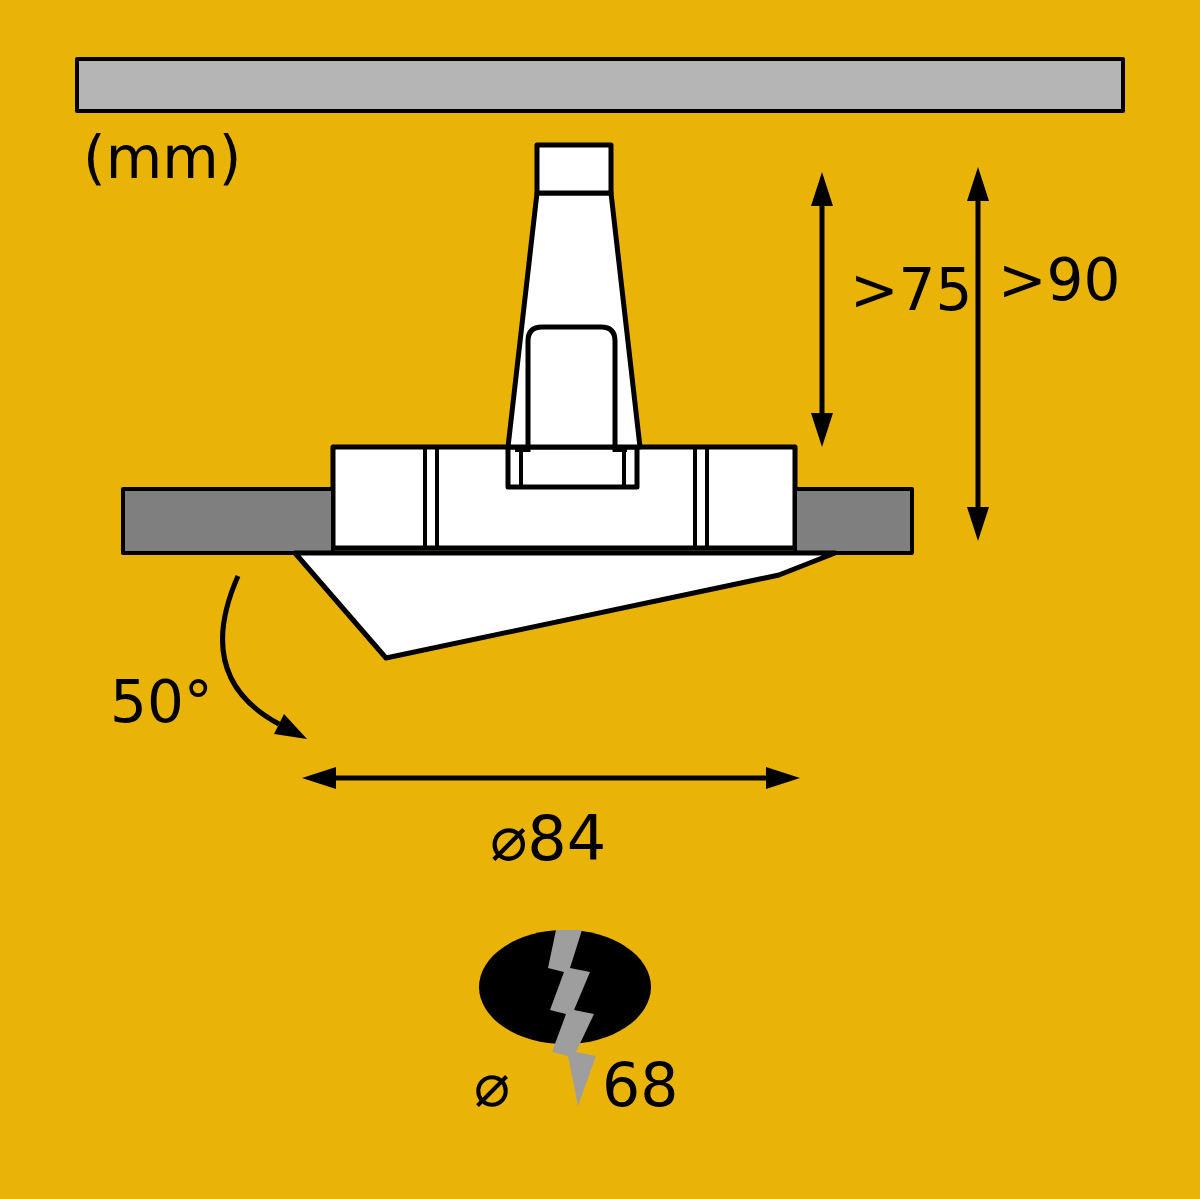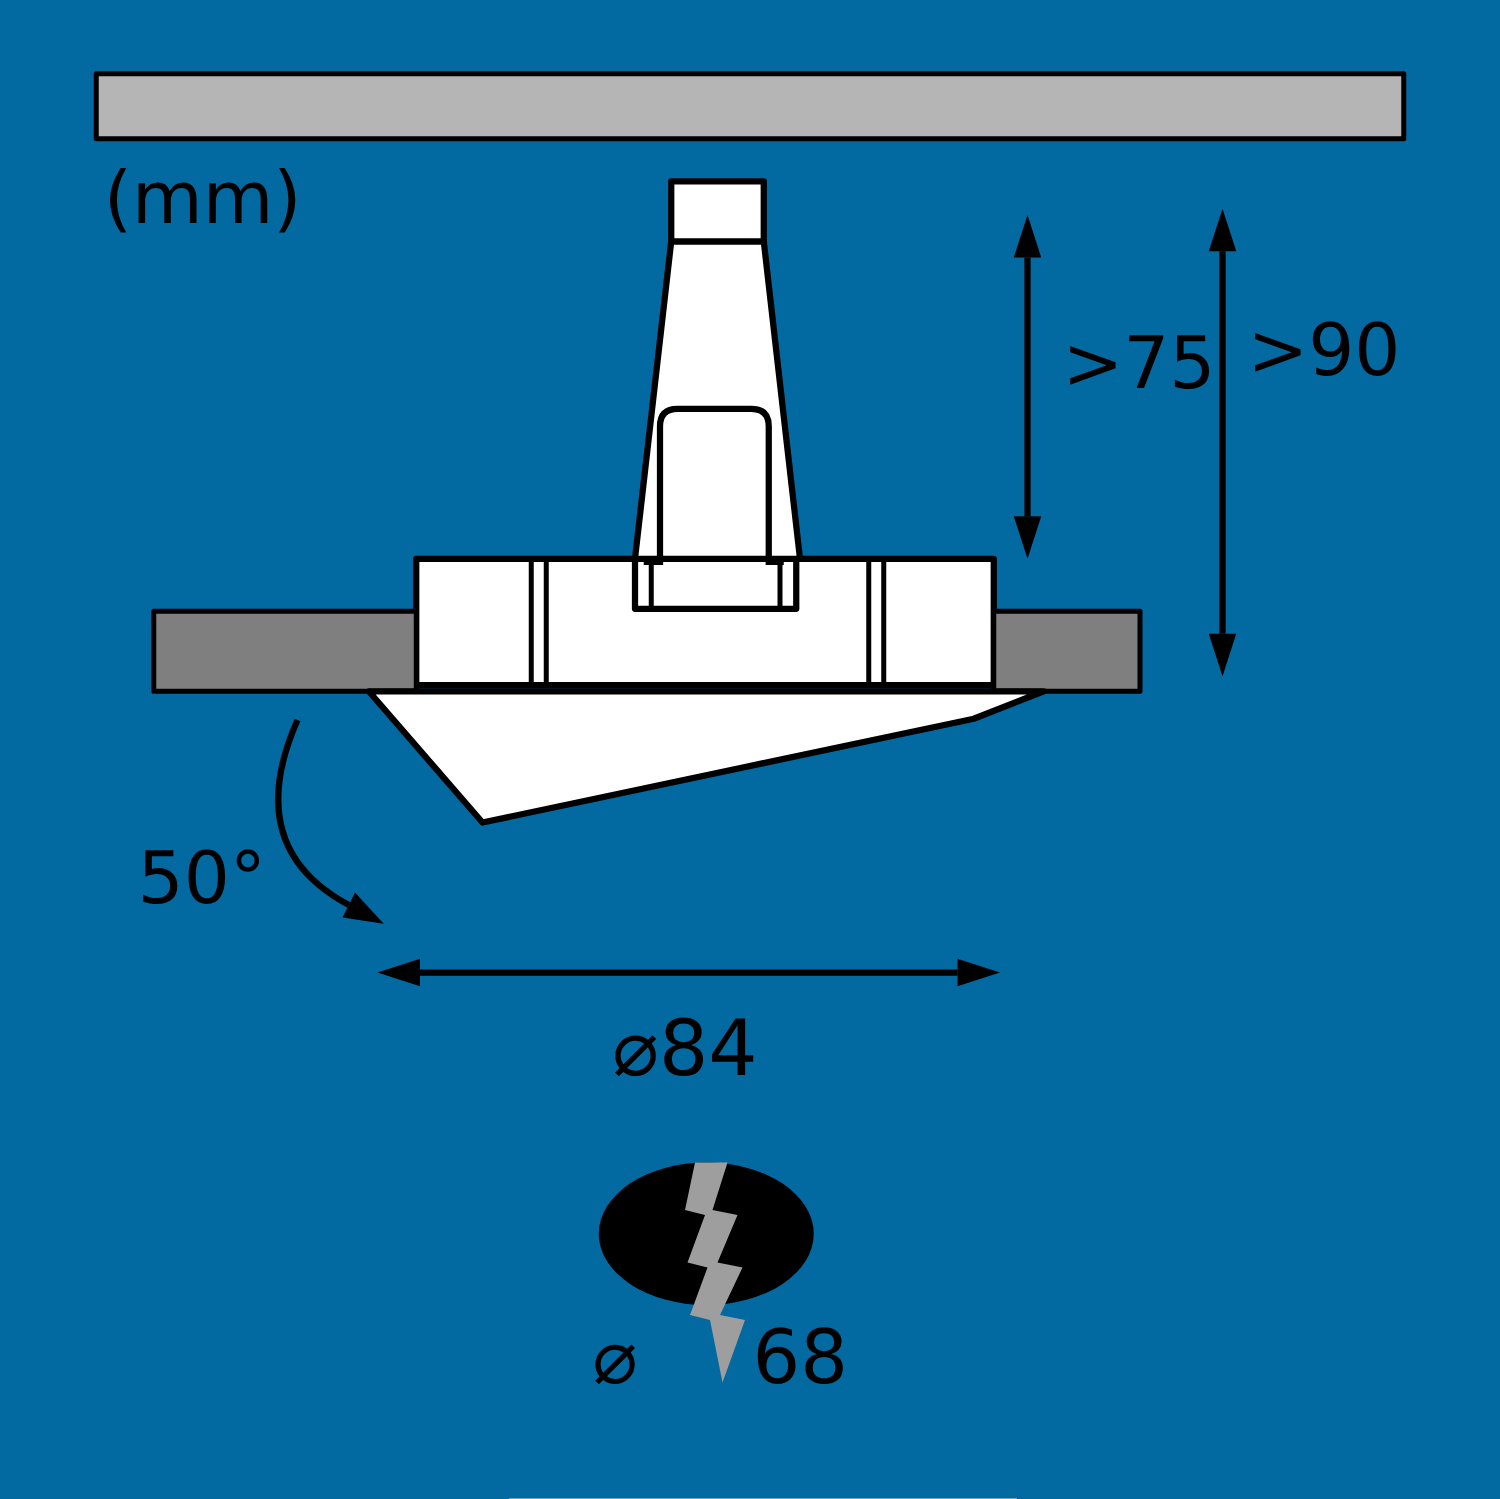--- a/index.html
+++ b/index.html
@@ -7,21 +7,21 @@
     padding: 0;
     background: #ffffff;
     width: 1200px;
     height: 1199px;
     overflow: hidden;
   }
   .canvas {
     position: relative;
     width: 1200px;
     height: 1199px;
-    background: #0369a1;
+    background: #eab308;
   }
   svg text {
     font-family: "DejaVu Sans", "Liberation Sans", sans-serif;
     fill: #000000;
     font-weight: 400;
   }
   .outline {
     fill: #ffffff;
     stroke: #000000;
     stroke-width: 5;

